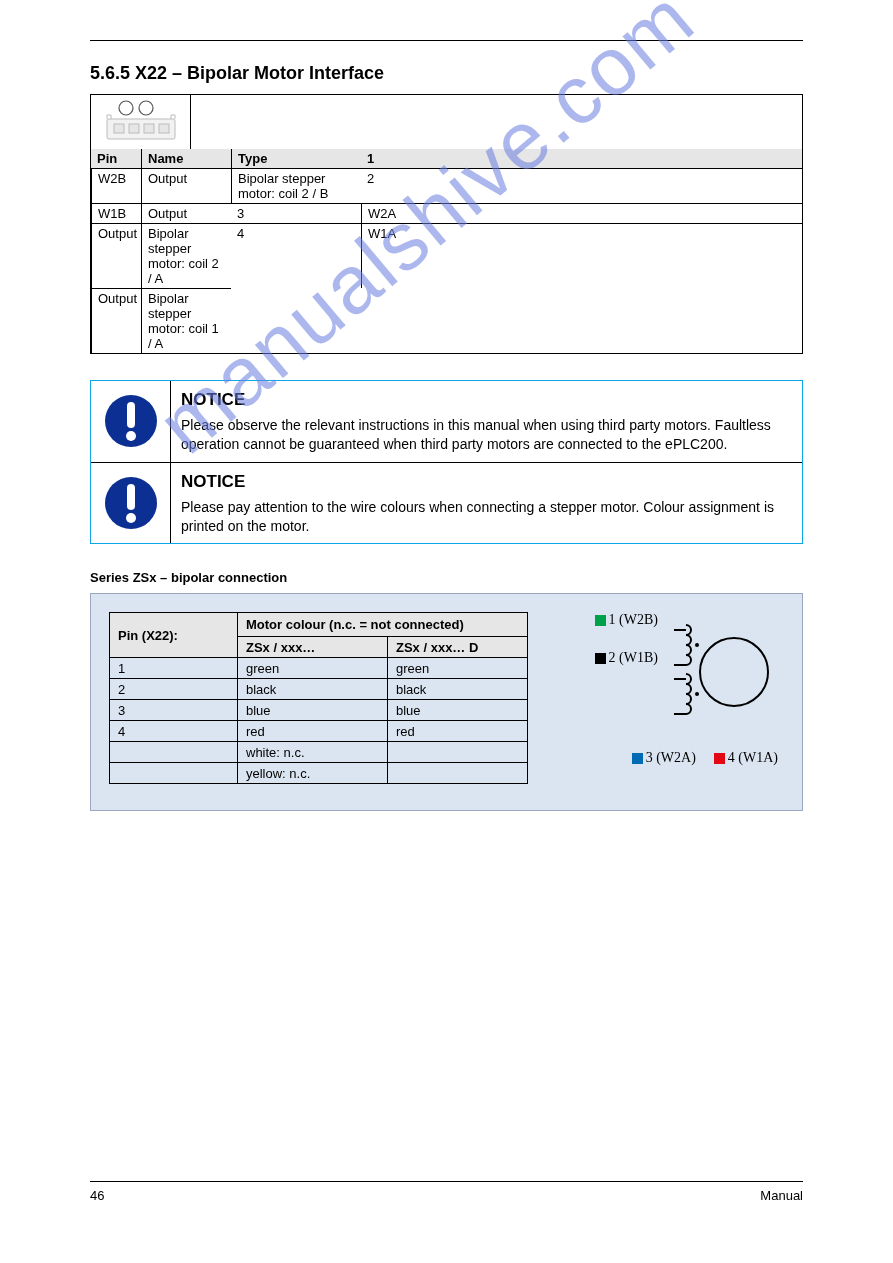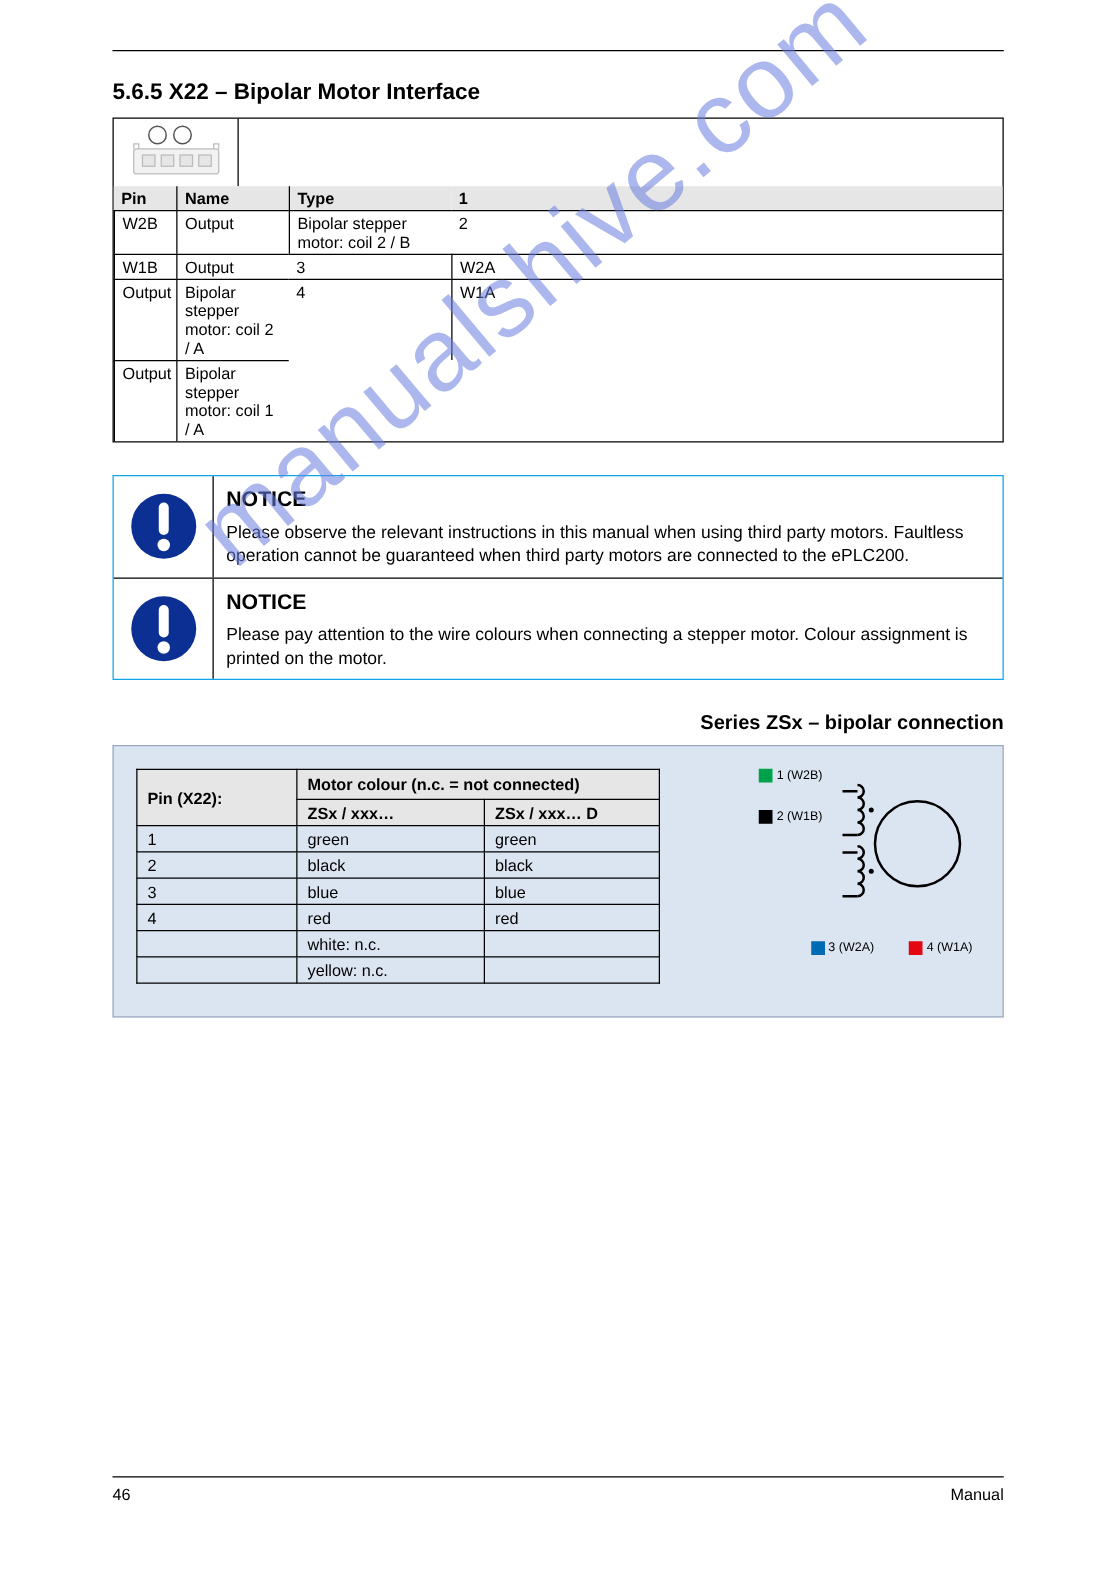--- a/index.html
+++ b/index.html
@@ -23,38 +23,38 @@
   
   .notice-table { border: 1px solid #0ea5e9; margin-top: 6px; }
   .notice-row { display: flex; border-top: 1px solid #000; }
   .notice-row:first-child { border-top: none; }
   .notice-icon { width: 80px; display: flex; align-items: center; justify-content: center; padding: 8px 0; border-right: 1px solid #000; }
   .notice-text { flex: 1; padding: 8px 10px; font-size: 14px; line-height: 1.35; }
   .notice-text b.head { font-size: 17px; display: inline-block; margin-bottom: 4px; }
   .bang-svg { width: 56px; height: 56px; }
 
   
-  .motor-subtitle { font-size: 16px; font-weight: bold; margin: 26px 0 8px 0; text-align: right; }
+  .motor-subtitle { font-size: 13px; font-weight: bold; margin: 26px 0 8px 0; }
   .motor-box { background: #dbe5f1; border: 1px solid #9aa8bf; padding: 18px 18px 26px 18px; }
   .motor-inner { display: flex; align-items: flex-start; }
   .mt-wrap { }
   .motor-table { border-collapse: collapse; font-size: 13px; }
   .motor-table th, .motor-table td { border: 1px solid #000; padding: 2px 8px; text-align: left; min-height: 18px; height: 21px; }
   .motor-table th { background: #e6e6e6; font-weight: bold; }
   .motor-table .hdr-big { height: 24px; }
   .motor-right { flex: 1; display: flex; flex-direction: column; align-items: flex-end; padding-left: 14px; }
   .coil-svg { width: 120px; height: 120px; }
   .sq { width: 11px; height: 11px; display: inline-block; }
   .sq.green { background: #00a14b; }
   .sq.black { background: #000; }
   .sq.blue { background: #006bb3; }
   .sq.red  { background: #e30613; }
-  .legend-row { display: flex; align-items: center; gap: 3px; font-size: 10px; white-space: nowrap; }
+  .legend-row { display: flex; align-items: center; gap: 3px; font-size: 14px; white-space: nowrap; font-family: Liberation Serif, serif; }
   .legend-block { display: flex; flex-direction: column; gap: 22px; align-items: flex-end; margin-right: 6px; }
-  .bottom-legend { display: flex; gap: 28px; justify-content: center; margin-top: 18px; margin-right: 6px; margin-left: 20px; }
+  .bottom-legend { display: flex; gap: 18px; justify-content: center; margin-top: 18px; margin-right: 6px; margin-left: 20px; }
 
   
   .watermark { position: absolute; left: 140px; top: 400px; font-size: 82px; color: #6a7fe0; opacity: 0.55; transform: rotate(-40deg); transform-origin: left top; font-family: Arial, sans-serif; letter-spacing: 2px; pointer-events: none; user-select: none; }
 
   
   .footer-line { position: absolute; left: 90px; right: 90px; bottom: 60px; border-top: 1px solid #000; padding-top: 6px; display: flex; justify-content: space-between; font-size: 13px; }
 </style>
 </head>
 <body>
 

